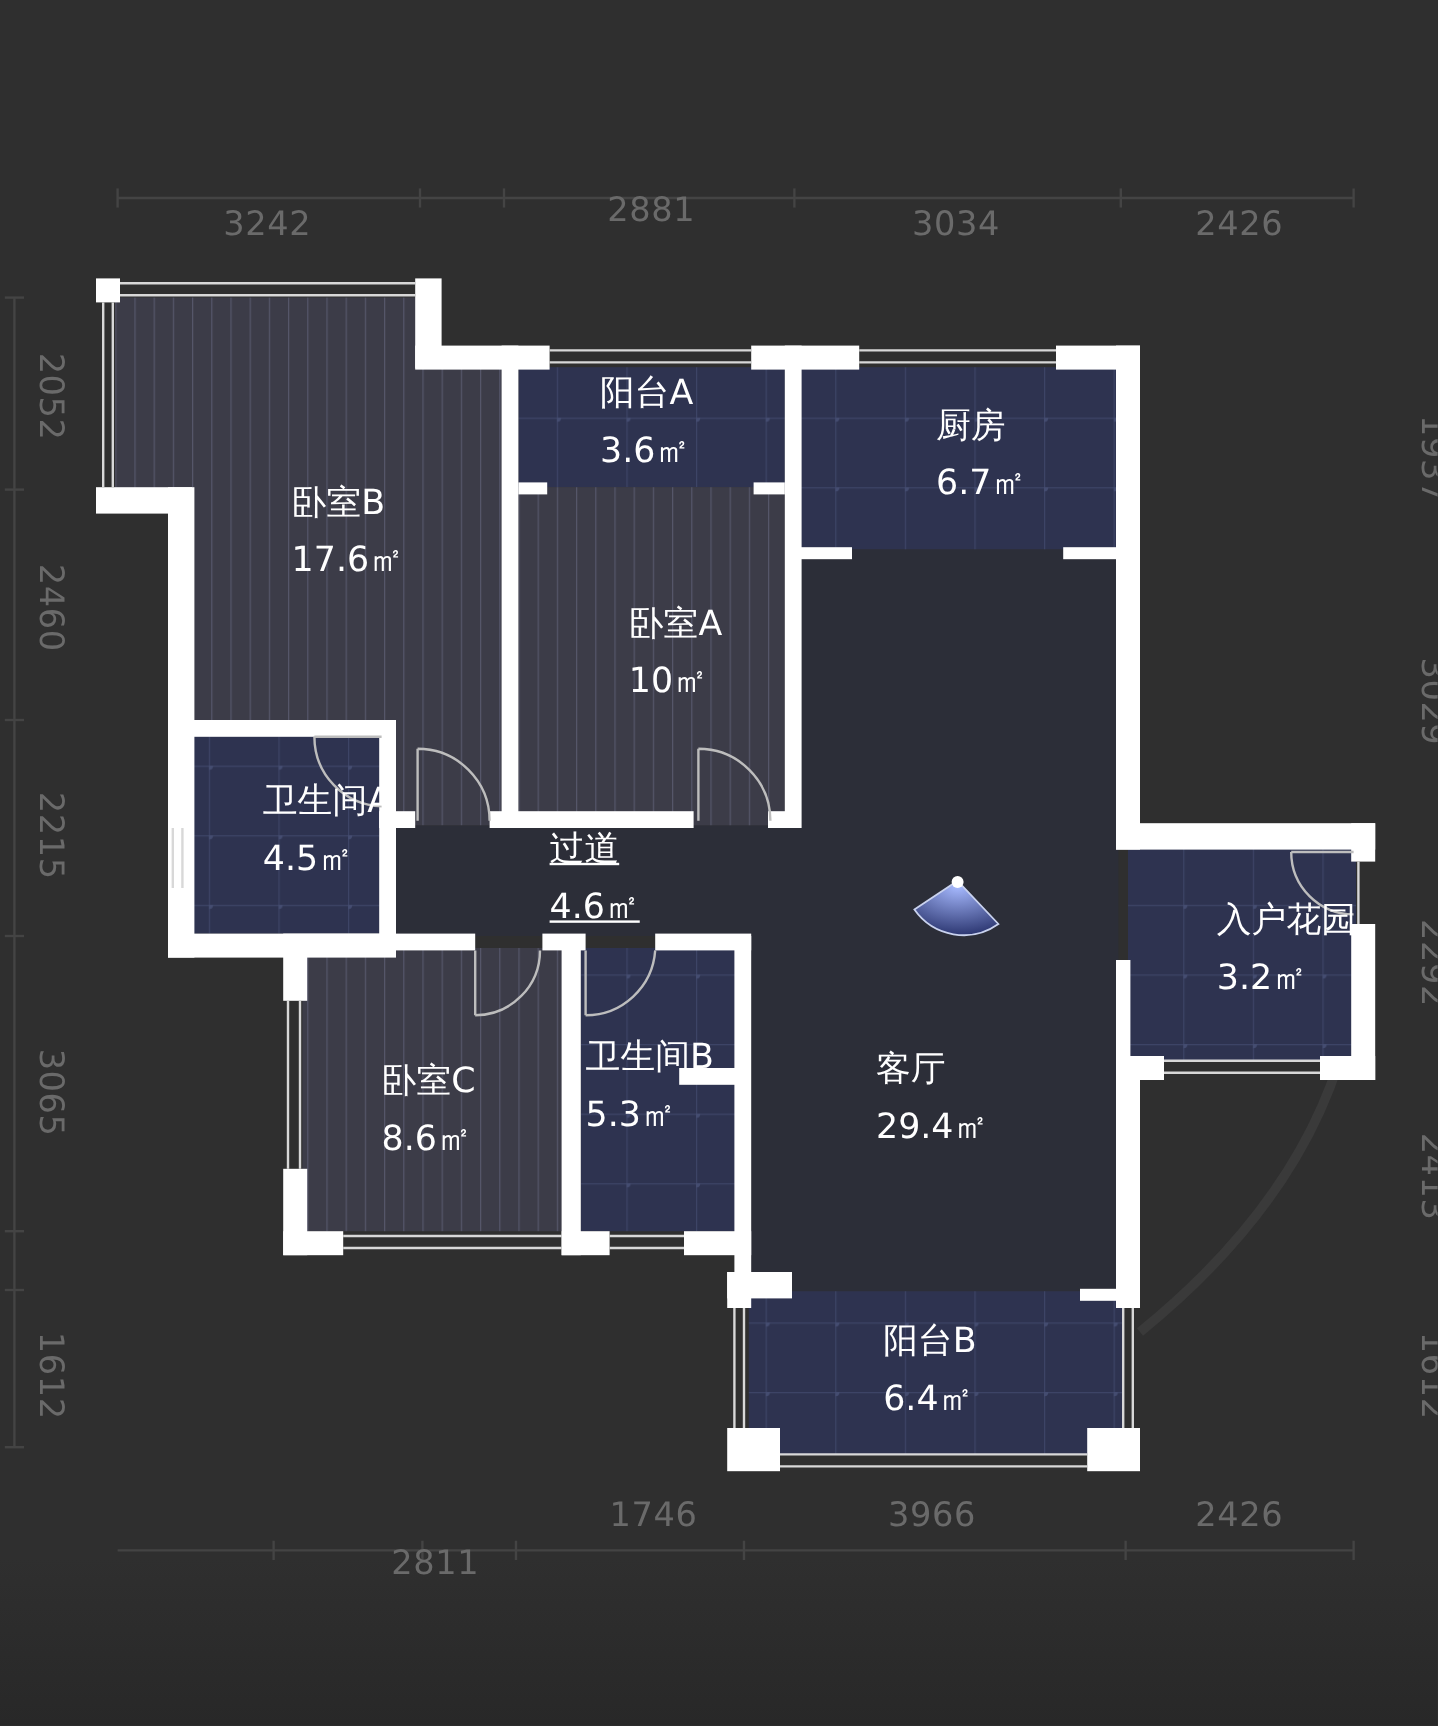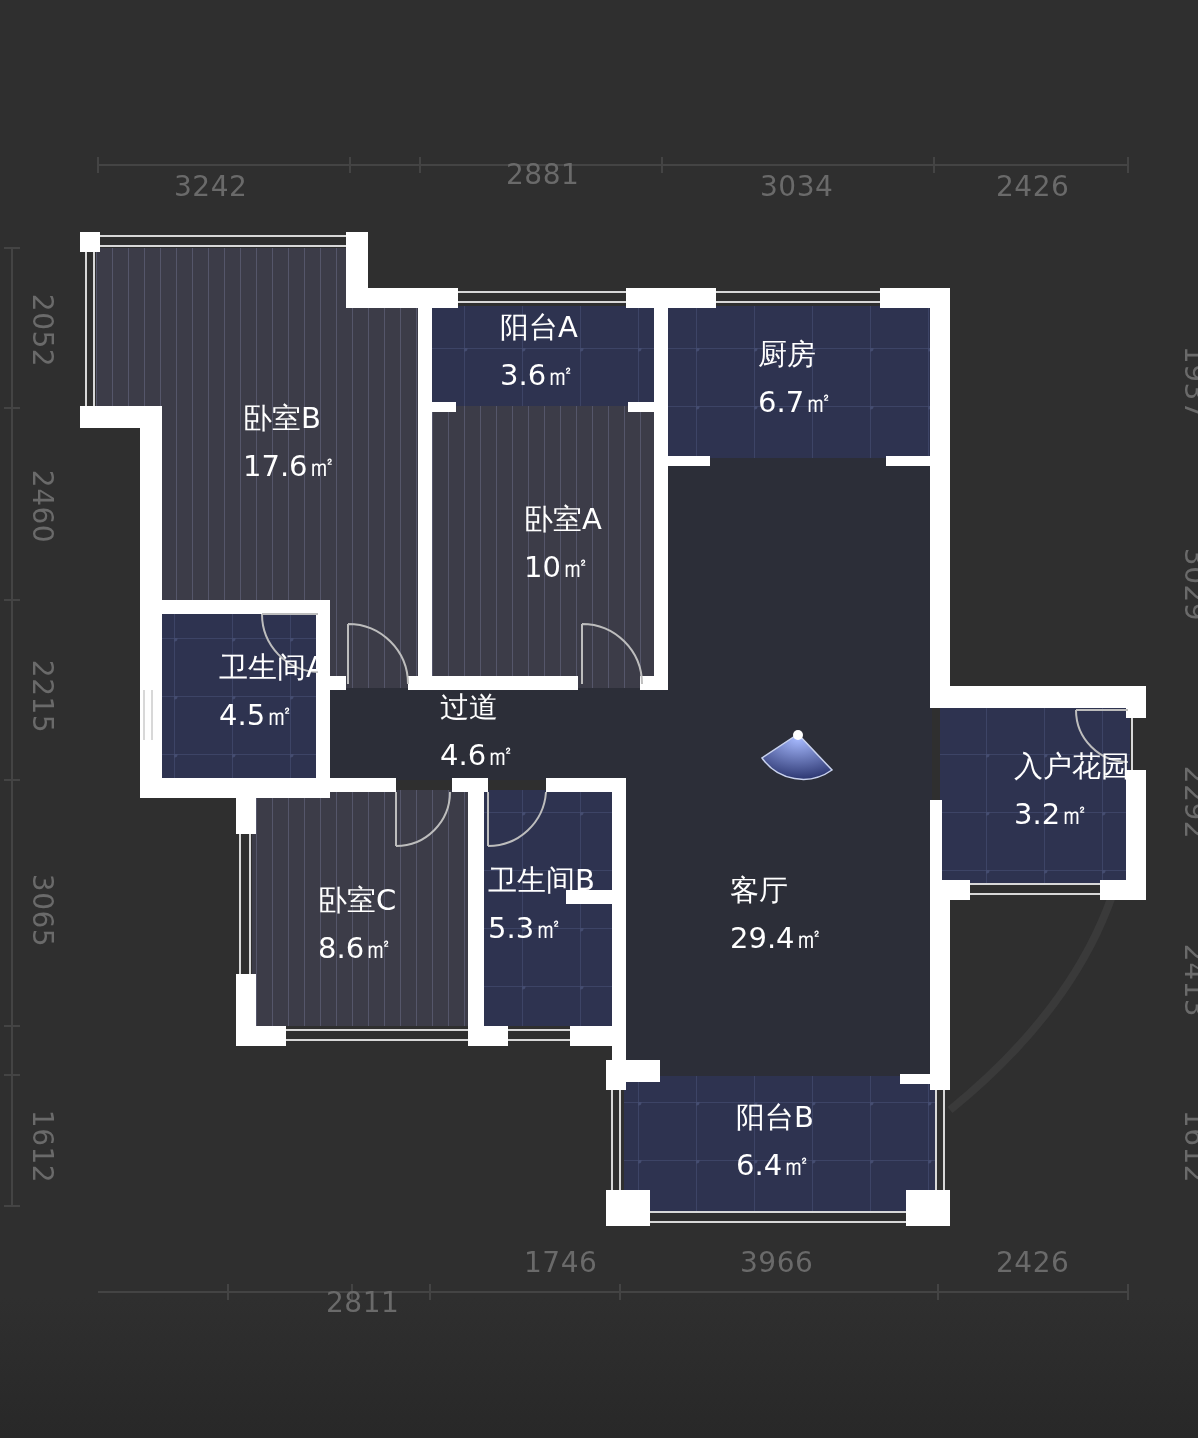--- a/index.html
+++ b/index.html
@@ -189,27 +189,27 @@
   <g stroke="#bdbdbd" stroke-width="2" fill="none">
     <path d="M 348 624 L 348 684 M 348 624 A 60 60 0 0 1 408 684"></path>
     <path d="M 582 624 L 582 684 M 582 624 A 60 60 0 0 1 642 684"></path>
     <path d="M 262 614 L 318 614 M 262 614 A 58 58 0 0 0 318 672"></path>
     <path d="M 396 792 L 396 846 M 396 846 A 54 54 0 0 0 450 792"></path>
     <path d="M 488 792 L 488 846 M 488 846 A 58 58 0 0 0 546 792"></path>
     <path d="M 1076 710 L 1128 710 M 1076 710 A 52 52 0 0 0 1128 762"></path>
   </g>
 </svg>
 
-<div class="dim" style="left:174px; top:170px;text-align:center;">3242</div>
+<div class="dim" style="left:186px; top:170px;text-align:center;">3242</div>
 <div class="dim" style="left:506px; top:158px;">2881</div>
 <div class="dim" style="left:760px; top:170px;">3034</div>
 <div class="dim" style="left:996px; top:170px;">2426</div>
 
 <div class="dim" style="left:326px; top:1246px;margin-top:40px;">2811</div>
-<div class="dim" style="left:524px; top:1246px;">1746</div>
+<div class="dim" style="left:508px; top:1246px;">1746</div>
 <div class="dim" style="left:740px; top:1246px;">3966</div>
 <div class="dim" style="left:996px; top:1246px;">2426</div>
 
 <div class="dim vl" style="left:6px; top:314px;">2052</div>
 <div class="dim vl" style="left:6px; top:490px;">2460</div>
 <div class="dim vl" style="left:6px; top:680px;">2215</div>
 <div class="dim vl" style="left:6px; top:894px;">3065</div>
 <div class="dim vl" style="left:6px; top:1130px;">1612</div>
 
 <div class="dim vr" style="left:1158px; top:366px;">1937</div>
@@ -219,33 +219,33 @@
 <div class="dim vr" style="left:1158px; top:1130px;">1612</div>
 
 <div class="room-label" style="left:243px; top:394px;">
   <span class="name">卧室B</span>
   <span class="area">17.6㎡</span>
 </div>
 <div class="room-label" style="left:500px; top:303px;">
   <span class="name">阳台A</span>
   <span class="area">3.6㎡</span>
 </div>
-<div class="room-label" style="left:758px; top:330px;">
+<div class="room-label" style="left:780px; top:330px;">
   <span class="name">厨房</span>
   <span class="area">6.7㎡</span>
 </div>
 <div class="room-label" style="left:500px; top:495px;margin-left:24px;">
   <span class="name">卧室A</span>
   <span class="area">10㎡</span>
 </div>
 <div class="room-label" style="left:178px; top:643px;margin-left:41px;">
   <span class="name">卫生间A</span>
   <span class="area">4.5㎡</span>
 </div>
-<div class="room-label" style="left:440px; top:683px;">
+<div class="room-label" style="left:458px; top:683px;text-decoration:underline;">
   <span class="name">过道</span>
   <span class="area">4.6㎡</span>
 </div>
 <div class="room-label" style="left:970px; top:742px;margin-left:44px;">
   <span class="name">入户花园</span>
   <span class="area">3.2㎡</span>
 </div>
 <div class="room-label" style="left:318px; top:876px;">
   <span class="name">卧室C</span>
   <span class="area">8.6㎡</span>

